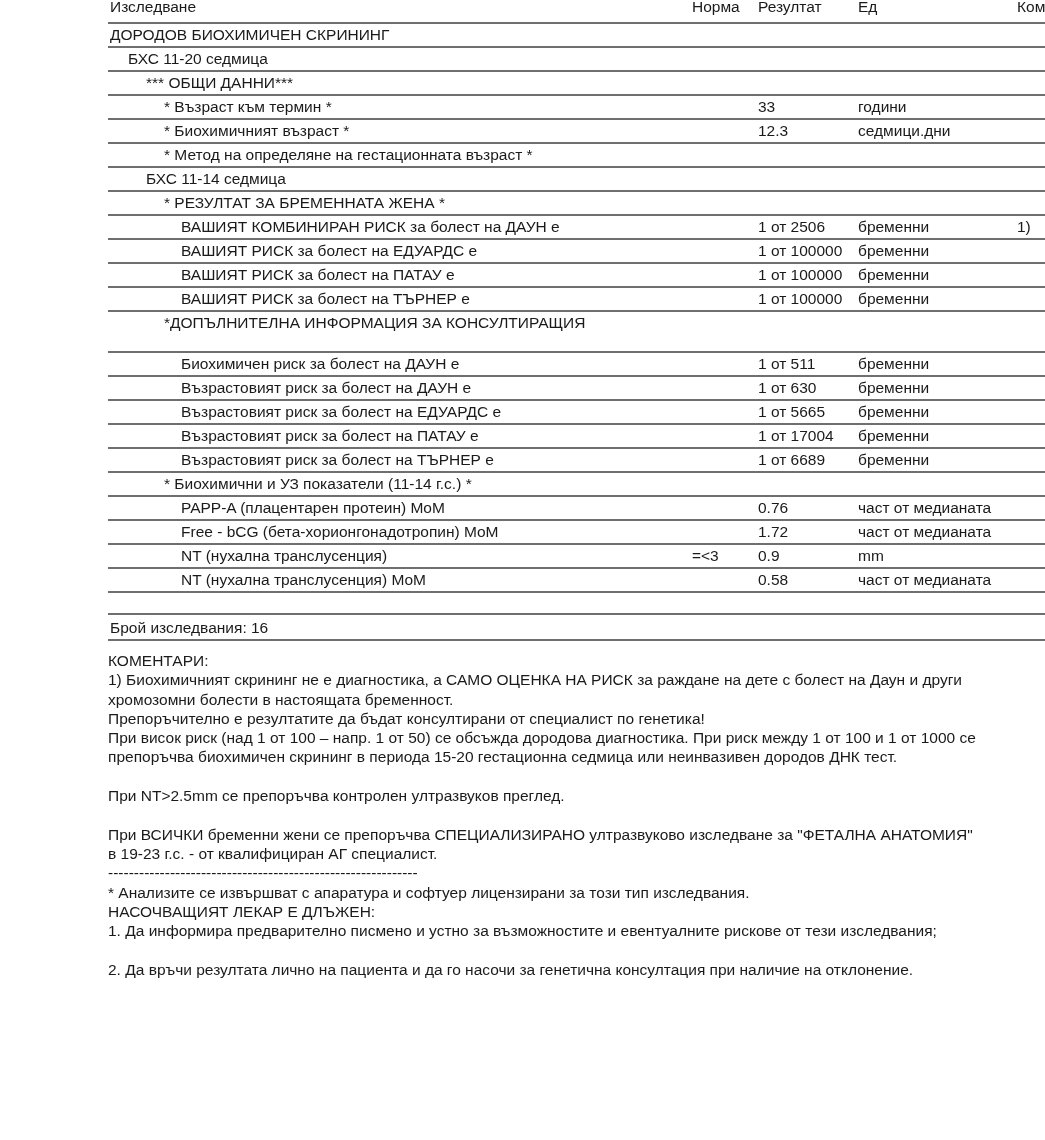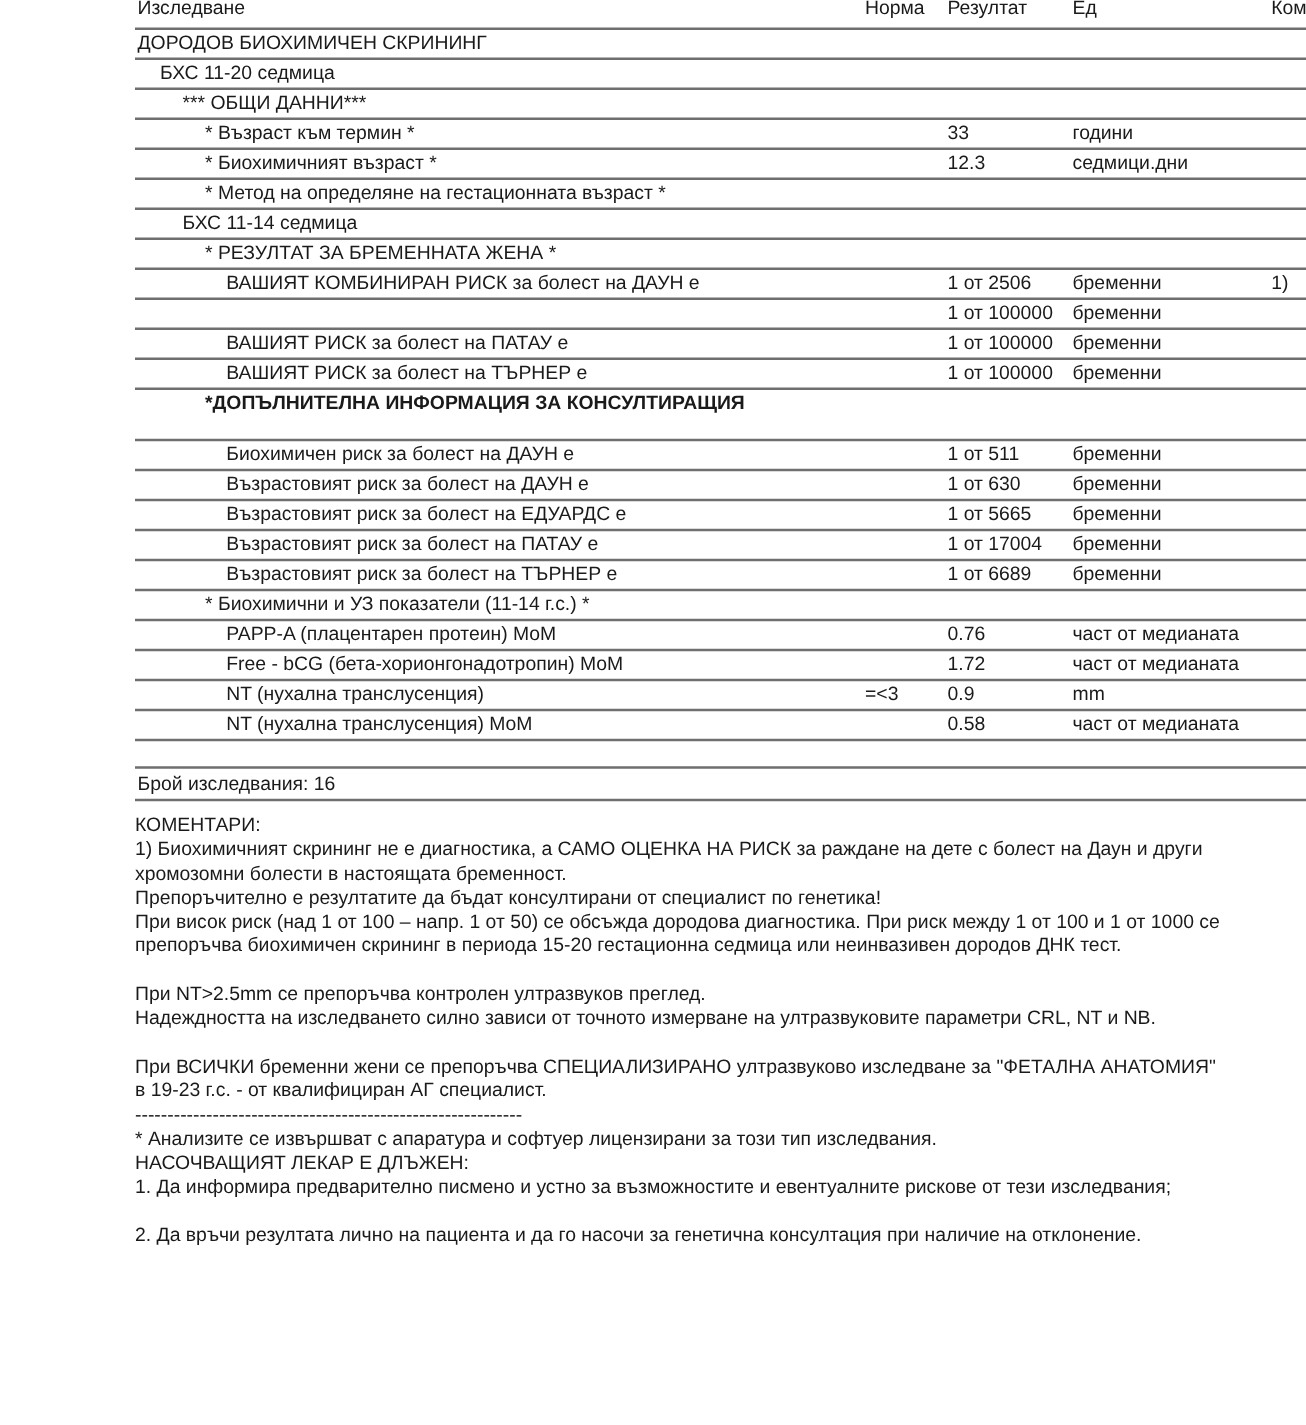--- a/index.html
+++ b/index.html
@@ -7,21 +7,21 @@
       width: 1045px; height: 1140px; overflow: hidden; position: relative;
       font-family: "Liberation Sans", sans-serif; font-size: 15.5px; color: #1a1a1a;
     }
     .doc { position: absolute; left: 108px; top: 0; width: 937px; }
     .hdr { position: relative; height: 22px; }
     .hdr span { position: absolute; top: -3px; line-height: 20px; }
     .rows { border-top: 2px solid #6f6f6f; }
     .row {
       position: relative; height: 22px; border-bottom: 2px solid #6f6f6f;
     }
-    .row.tall { height: 39px; font-weight: bold; }
+    .row.tall { height: 39px; }
     .row span { position: absolute; top: 1px; line-height: 20px; white-space: nowrap; }
     .c-name { left: 2px; }
     .c-norm { left: 584px; }
     .c-res { left: 650px; }
     .c-unit { left: 750px; }
     .c-com { left: 909px; }
     .ind1 { padding-left: 18px; }
     .ind2 { padding-left: 36px; text-align: center; }
     .ind3 { padding-left: 54px; }
     .ind4 { padding-left: 71px; }
@@ -101,20 +101,21 @@
         <span class="c-com"></span>
       </div>
       <div class="row">
         <span class="c-name ind4">ВАШИЯТ КОМБИНИРАН РИСК за болест на ДАУН е</span>
         <span class="c-norm"></span>
         <span class="c-res">1 от 2506</span>
         <span class="c-unit">бременни</span>
         <span class="c-com">1)</span>
       </div>
       <div class="row">
+        <span class="c-name ind4">ВАШИЯТ РИСК за болест на ЕДУАРДС е</span>
         <span class="c-norm"></span>
         <span class="c-res">1 от 100000</span>
         <span class="c-unit">бременни</span>
         <span class="c-com"></span>
       </div>
       <div class="row">
         <span class="c-name ind4">ВАШИЯТ РИСК за болест на ПАТАУ е</span>
         <span class="c-norm"></span>
         <span class="c-res">1 от 100000</span>
         <span class="c-unit">бременни</span>
@@ -213,21 +214,20 @@
 
 <div class="comments" id="comments">
   <p>КОМЕНТАРИ:</p>
 <p>1) Биохимичният скрининг не е диагностика, а САМО ОЦЕНКА НА РИСК за раждане на дете с болест на Даун и други</p>
     <p>хромозомни болести в настоящата бременност.</p>
     <p>Препоръчително е резултатите да бъдат консултирани от специалист по генетика!</p>
     <p>При висок риск (над 1 от 100 – напр. 1 от 50) се обсъжда дородова диагностика. При риск между 1 от 100  и 1 от 1000 се</p>
     <p>препоръчва биохимичен скрининг в периода 15-20 гестационна седмица или неинвазивен дородов ДНК тест.</p>
     <div class="gap"></div>
     <p>При NT&gt;2.5mm се препоръчва контролен ултразвуков преглед.</p>
-    <p>Надеждността на изследването силно зависи от точното измерване на ултразвуковите параметри CRL, NT и NB.</p>
     <div class="gap"></div>
     <p>При ВСИЧКИ бременни жени се препоръчва СПЕЦИАЛИЗИРАНО ултразвуково изследване за "ФЕТАЛНА АНАТОМИЯ"</p>
     <p>в 19-23 г.с. - от квалифициран АГ специалист.</p>
     <p>------------------------------------------------------------</p>
     <p>* Анализите се извършват с апаратура и софтуер лицензирани за този тип изследвания.</p>
     <p>НАСОЧВАЩИЯТ ЛЕКАР Е ДЛЪЖЕН:</p>
     <p>1. Да информира предварително писмено и устно за възможностите и евентуалните рискове от тези изследвания;</p>
     <div class="gap"></div>
     <p>2. Да връчи резултата лично на пациента и да го насочи за генетична консултация при наличие на отклонение.</p>
   </div>

